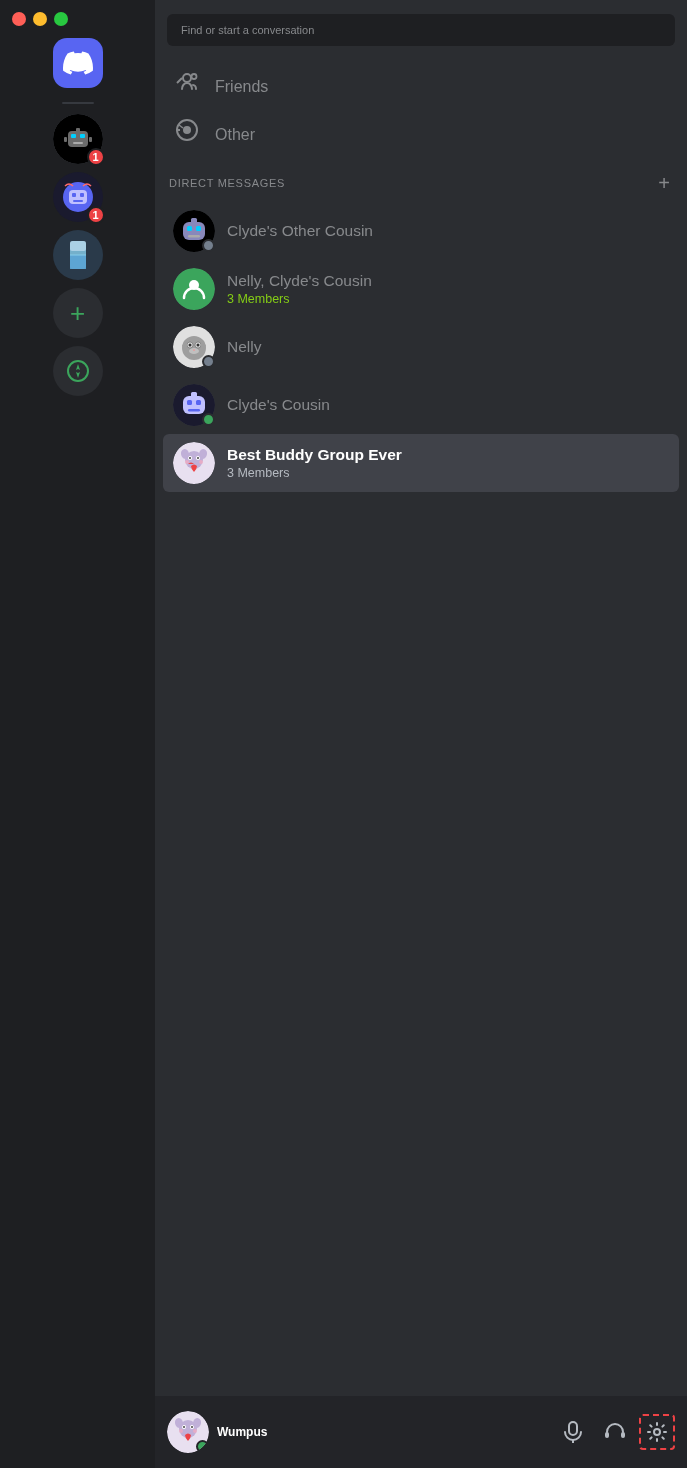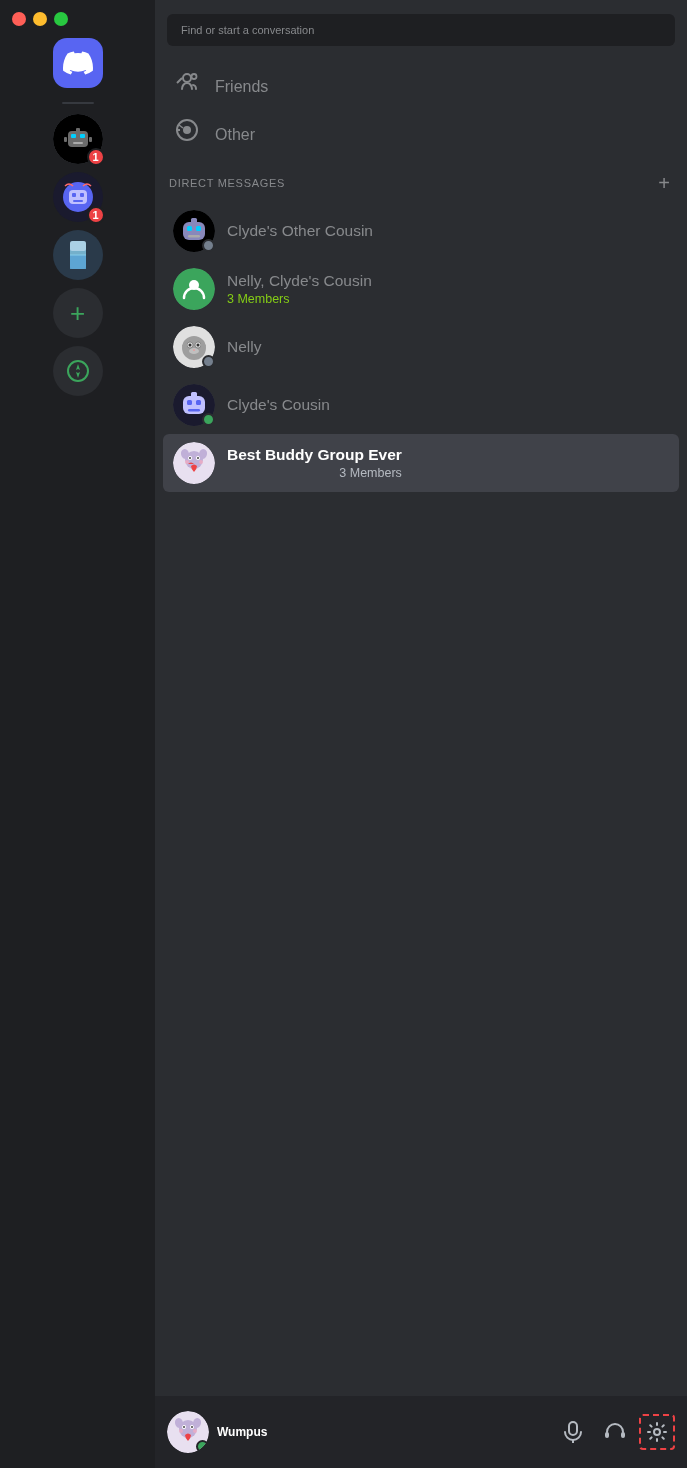--- a/index.html
+++ b/index.html
@@ -204,21 +204,20 @@
       border-radius: 6px;
       cursor: pointer;
       color: #87898c;
       font-size: 16px;
       position: relative;
     }
 
     .dm-item.active {
       background: #404249;
       color: #ffffff;
-      text-align: right;
     }
 
     .dm-avatar {
       width: 42px;
       height: 42px;
       border-radius: 50%;
       flex-shrink: 0;
       position: relative;
       background: #36393f;
       overflow: visible;

